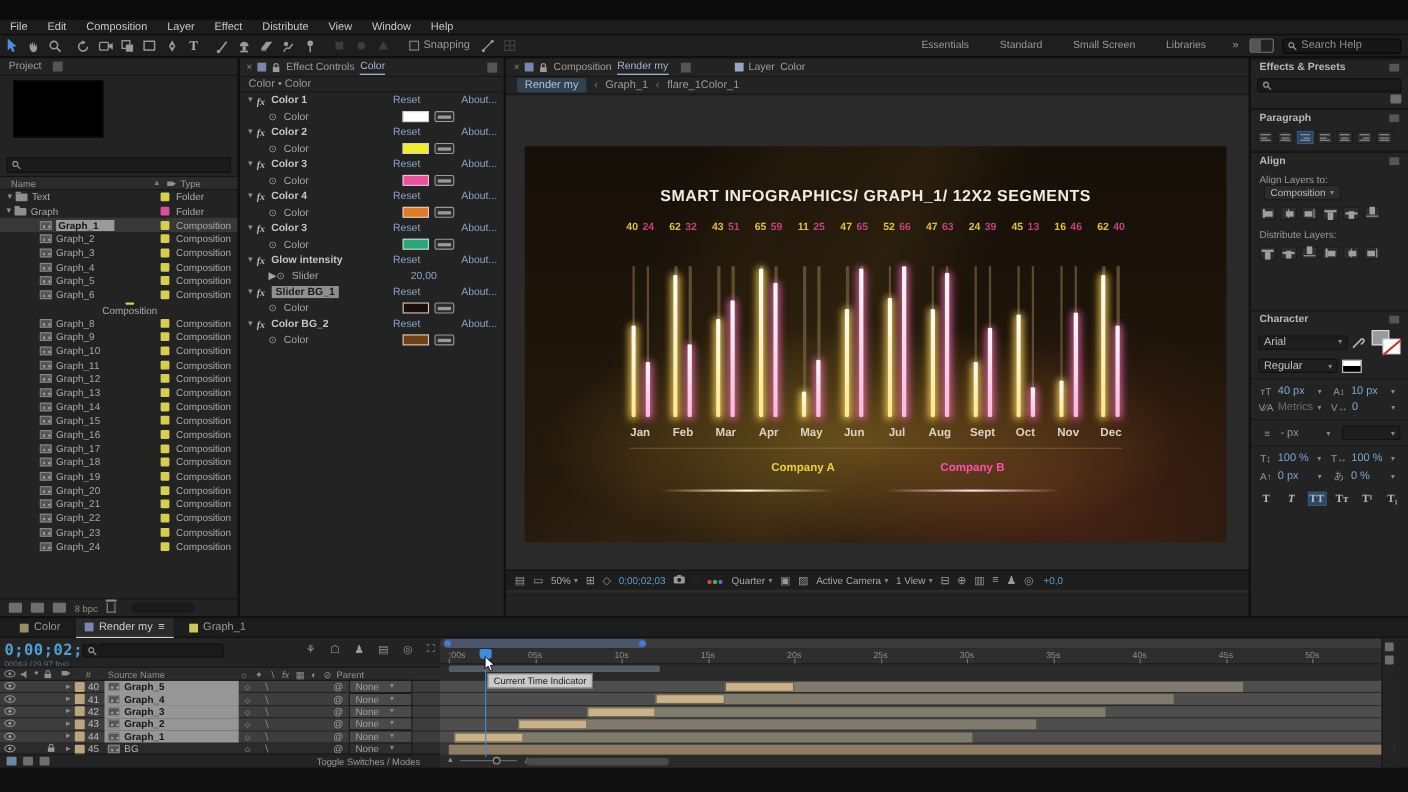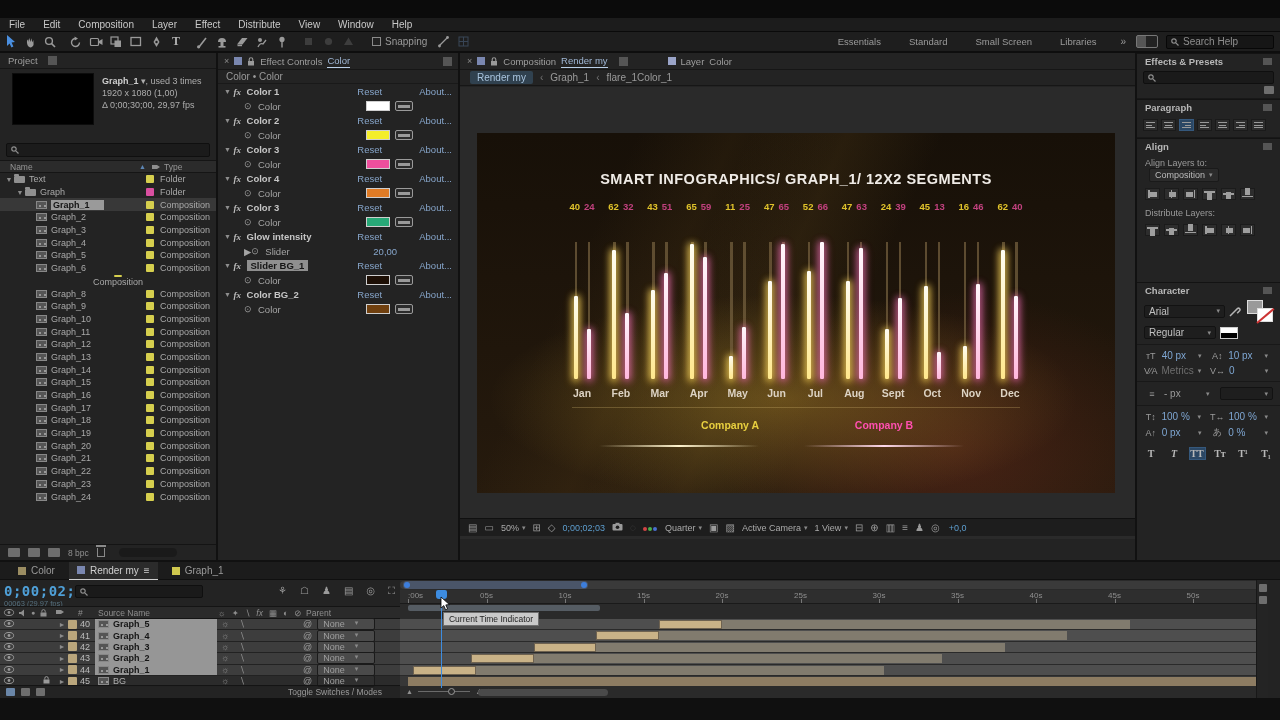--- a/index.html
+++ b/index.html
@@ -364,25 +364,20 @@
     </span>
   </div>
 
   <div id="project-panel" class="panel">
     <div id="proj-head" class="ptab-row">
       <span class="ptab-title">Project</span>
       <span class="panel-menu-icon" style="margin-left:4px"></span>
     </div>
     <div id="proj-preview">
       <div id="proj-thumb"></div>
-      <div id="proj-info">
-        <div><b>Graph_1</b> ▾<span>, used 3 times</span></div>
-        <div>1920 x 1080 (1,00)</div>
-        <div>Δ 0;00;30;00, 29,97 fps</div>
-      </div>
     </div>
     <div id="proj-search">
       <svg width="8" height="8">
           <circle cx="3" cy="3" r="2.2" fill="none" stroke="#8f8f8f" stroke-width="1.2"></circle>
           <line x1="4.8" y1="4.8" x2="7.5" y2="7.5" stroke="#8f8f8f" stroke-width="1.2"></line>
         </svg>
     </div>
     <div id="proj-cols">
       <span class="c-name">Name</span>
       <span style="color:#5d86b5;font-size:7px;margin-right:6px">▲</span>
@@ -393,21 +388,21 @@
           <span>Type</span>
         </span>
     </div>
     <div id="project-rows">
         <div class="prow" style="padding-left: 4px;">
           <span class="twirl">▼</span>
           <span class="nm"><span class="icon-folder"></span><span>Text</span></span>
           <span class="chip" style="background: rgb(214, 207, 78);"></span>
           <span class="typ">Folder</span>
         </div>
-        <div class="prow" style="padding-left: 15px;">
+        <div class="prow" style="padding-left: 3px;">
           <span class="twirl">▼</span>
           <span class="nm"><span class="icon-folder"></span><span>Graph</span></span>
           <span class="chip" style="background: rgb(217, 79, 160);"></span>
           <span class="typ">Folder</span>
         </div>
         <div class="prow sel" style="padding-left: 26px;">
           <span class="twirl"></span>
           <span class="nm"><span class="icon-comp"></span><span class="namebox">Graph_1</span></span>
           <span class="chip" style="background: rgb(214, 207, 78);"></span>
           <span class="typ">Composition</span>

